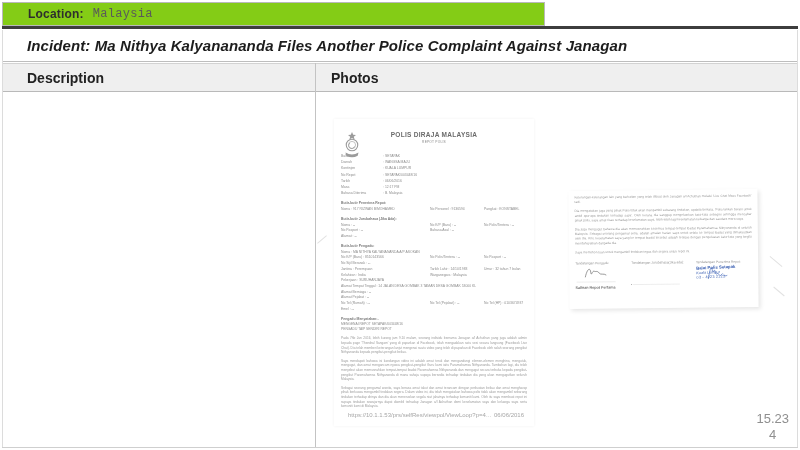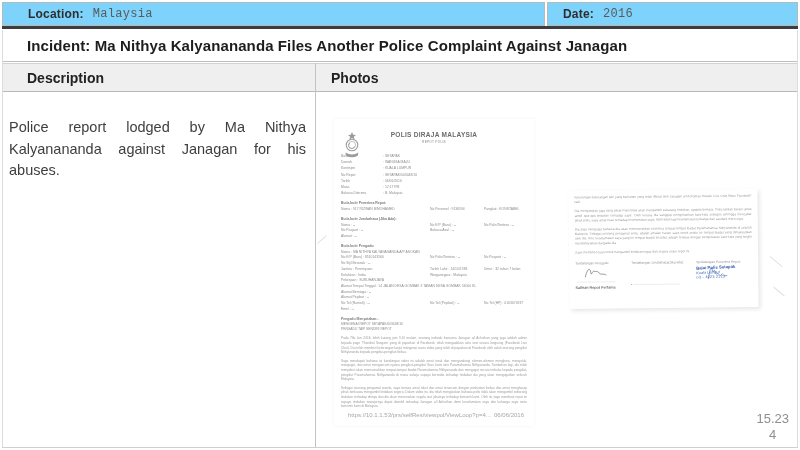--- a/index.html
+++ b/index.html
@@ -1,29 +1,29 @@
 <!DOCTYPE html>
 <html><head>
 <meta charset="utf-8">
 <style>
   html,body{margin:0;padding:0;background:#fff;}
   body{width:800px;height:450px;overflow:hidden;font-family:"Liberation Sans",sans-serif;}
   .slide{position:relative;width:800px;height:450px;background:#fff;}
 
   
-  .bar-cell{position:absolute;top:2px;height:24px;background:#7dd3fc;border:1px solid #b9b9b9;display:flex;align-items:center;box-sizing:border-box;}
+  .bar-cell{position:absolute;top:2px;height:24px;background:#84cc16;border:1px solid #b9b9b9;display:flex;align-items:center;box-sizing:border-box;}
   .bar-left{left:2px;width:543px;padding-left:25px;}
   .bar-right{left:547px;right:2px;padding-left:15px;}
   .bar-label{font-weight:bold;font-size:12px;color:#2e2e2e;letter-spacing:.2px;}
   .bar-value{font-size:12px;color:#5a5a5a;margin-left:9px;letter-spacing:.3px;font-family:Liberation Mono, monospace;}
   .bar-dark{position:absolute;left:2px;right:2px;top:26px;height:3px;background:#3d3d3d;}
 
   
   .title-row{position:absolute;left:2px;right:2px;top:29px;height:33px;background:#fff;border-bottom:1px solid #bdbdbd;display:flex;align-items:center;padding-left:25px;box-sizing:border-box;}
-  .title-text{font-weight:bold;font-size:15px;color:#1d1d1d;letter-spacing:.1px;}
+  .title-text{font-weight:bold;font-size:15px;color:#1d1d1d;letter-spacing:.1px;font-style:italic;}
 
   
   .col-head{position:absolute;top:63px;height:29px;background:#efefef;border-bottom:1px solid #b9b9b9;border-top:1px solid #d2d2d2;display:flex;align-items:center;box-sizing:border-box;font-weight:bold;font-size:14px;color:#222;}
   .desc-head{left:2px;width:313px;padding-left:25px;}
   .photos-head{left:316px;right:2px;padding-left:15px;}
 
   .v-divider{position:absolute;left:315px;top:63px;bottom:3px;width:1px;background:#c3c3c3;}
   .edge{position:absolute;background:#dcdcdc;}
   .edge-left{left:2px;top:30px;bottom:2px;width:1px;}
   .edge-right{right:2px;top:30px;bottom:2px;width:1px;}
@@ -87,43 +87,38 @@
 </style>
 </head>
 <body>
 
 <div class="slide">
 
   <div class="bar-cell bar-left">
     <span class="bar-label">Location:</span>
     <span class="bar-value">Malaysia</span>
   </div>
-  <div class="bar-cell bar-right">
-    <span class="bar-label">Date:</span>
-    <span class="bar-value">2016</span>
-  </div>
   <div class="bar-dark"></div>
 
   <div class="title-row">
     <span class="title-text">Incident: Ma Nithya Kalyanananda Files Another Police Complaint Against Janagan</span>
   </div>
 
   <div class="col-head photos-head">
     <span>Photos</span>
   </div>
   <div class="col-head desc-head">
     <span>Description</span>
   </div>
 
   <div class="v-divider"></div>
   <div class="edge edge-left"></div>
   <div class="edge edge-right"></div>
   <div class="edge edge-bottom"></div>
 
-  <div class="desc-text">Police report lodged by Ma Nithya Kalyanananda against Janagan for his abuses.</div>
 
   <div class="photos-panel">
 
     <div class="page page1">
       <div class="scale-wrap">
         <div class="doc-head">
           <svg class="crest" width="40" height="52" viewBox="0 0 40 52">
             <polygon points="20,0 22.4,5.6 28,5.9 23.6,9.6 25.3,15.2 20,12 14.7,15.2 16.4,9.6 12,5.9 17.6,5.6" fill="#9b9b9b"></polygon>
             <circle cx="20" cy="26" r="11.5" fill="none" stroke="#9b9b9b" stroke-width="2.2"></circle>
             <circle cx="20" cy="26" r="7.2" fill="none" stroke="#ababab" stroke-width="1.4"></circle>

